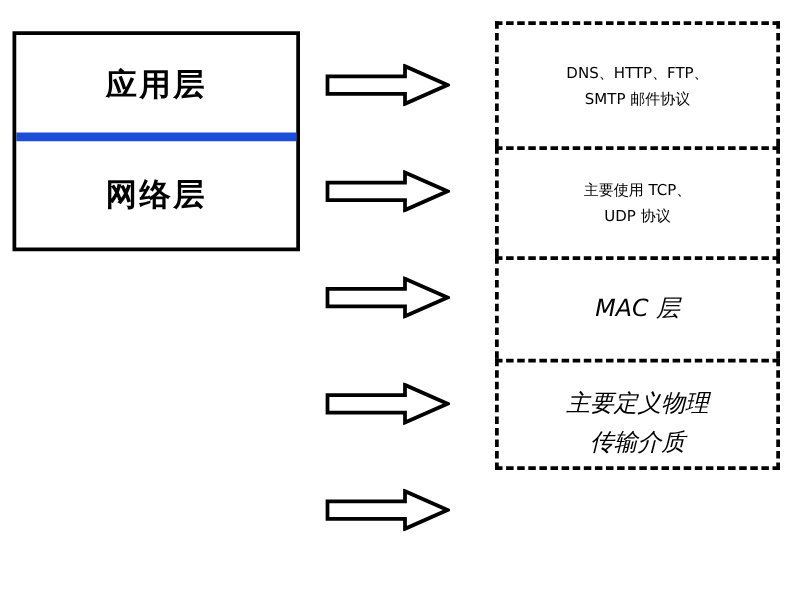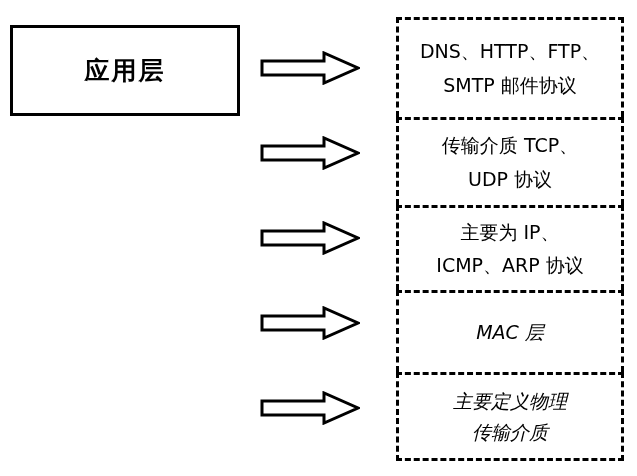--- a/index.html
+++ b/index.html
@@ -86,43 +86,46 @@
     text-align: center;
     padding: 4px 6px;
   }
   .note-cell:last-child {
     border-bottom-width: 3px;
   }
   .note-h-100 { height: 100px; }
   .note-h-88  { height: 88px; }
   .note-h-85  { height: 85px; }
   .note-h-82  { height: 82px; }
-  .note-h-89  { height: 89px; }
+  .note-h-89  { height: 89px; align-items: flex-end; }
 
   .note-text {
     font-family: "DejaVu Sans", sans-serif;
-    font-size: 19px;
+    font-size: 12px;
     color: #000;
     line-height: 1.75;
     white-space: pre-line;
   }
   .note-text.larger {
     font-size: 19px;
     line-height: 1.6;
     font-style: italic;
   }
 </style>
 </head>
 <body>
 
 <div id="diagram">
 
   <div class="layers">
     <div class="layer-cell">
       <span class="layer-label">应用层</span>
+    </div>
+    <div class="layer-cell">
+      <span class="layer-label">网络层</span>
     </div>
   </div>
 
   <div class="arrows">
     <div class="arrow-row">
       <svg class="arrow-svg" width="100" height="34" viewBox="0 0 100 34">
         <polygon points="2,10 64,10 64,2 98,17 64,32 64,24 2,24" fill="#ffffff" stroke="#000000" stroke-width="3" stroke-linejoin="miter"></polygon>
       </svg>
     </div>
     <div class="arrow-row">
@@ -146,26 +149,22 @@
       </svg>
     </div>
   </div>
 
   <div class="notes">
     <div class="note-cell note-h-100">
       <span class="note-text">DNS、HTTP、FTP、
 SMTP 邮件协议</span>
     </div>
     <div class="note-cell note-h-88">
-      <span class="note-text">传输介质 TCP、
+      <span class="note-text">主要使用 TCP、
 UDP 协议</span>
-    </div>
-    <div class="note-cell note-h-85">
-      <span class="note-text">主要为 IP、
-ICMP、ARP 协议</span>
     </div>
     <div class="note-cell note-h-82">
       <span class="note-text larger">MAC 层</span>
     </div>
     <div class="note-cell note-h-89">
       <span class="note-text larger">主要定义物理
 传输介质</span>
     </div>
   </div>
 

